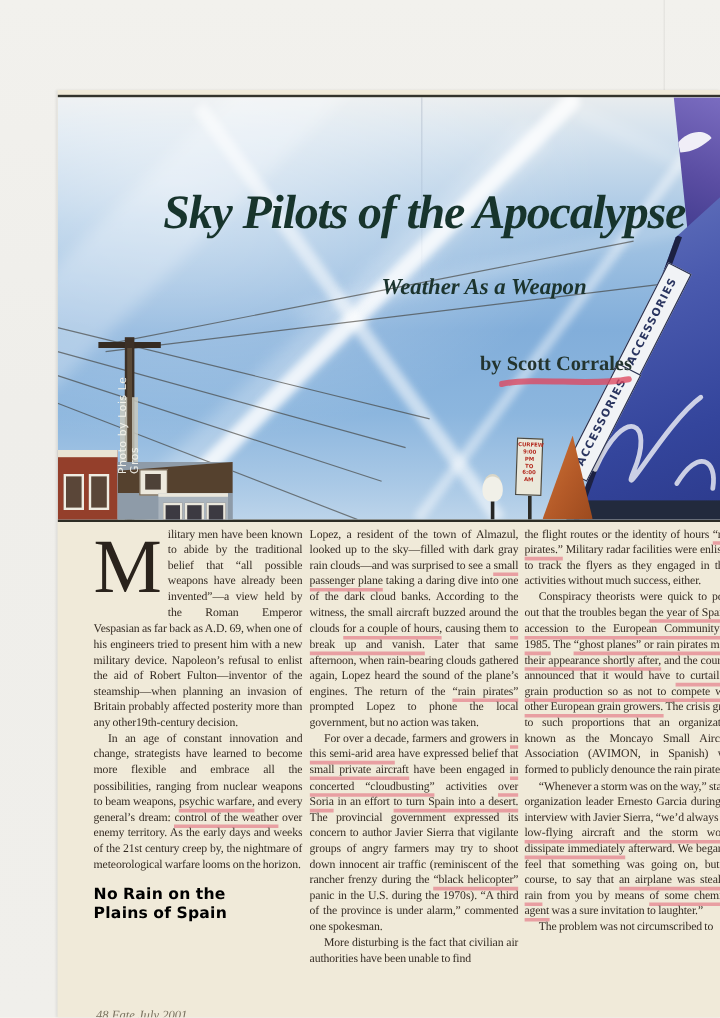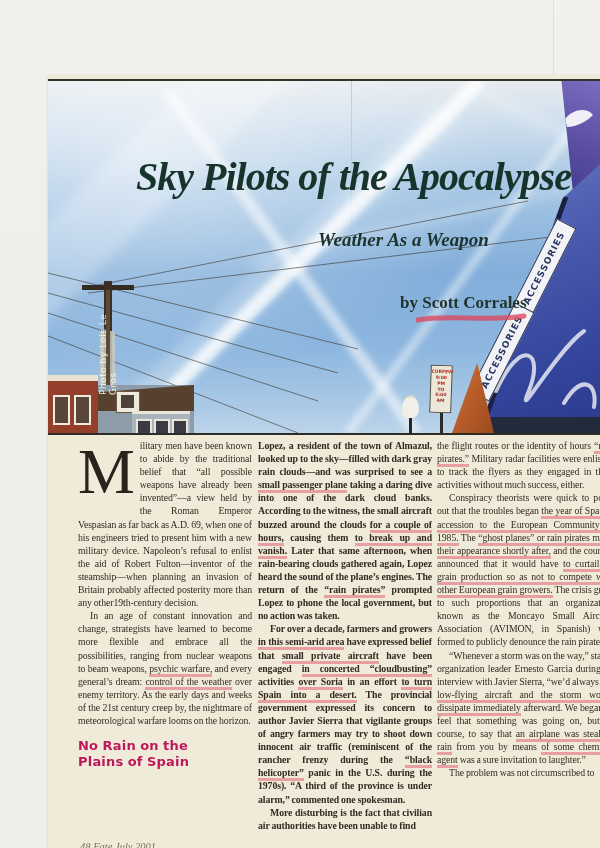--- a/index.html
+++ b/index.html
@@ -76,27 +76,27 @@
   .swoosh{position:absolute;left:16px;top:19px;}
   .credit{position:absolute;left:50px;top:218px;height:96px;z-index:5;
     writing-mode:vertical-rl;transform:rotate(180deg);
     font-family:"DejaVu Sans",sans-serif;font-size:9px;letter-spacing:.5px;
     color:rgba(246,245,238,.92);}
   
   .cols{position:absolute;left:0;top:364px;width:552px;height:409px;}
   .col{position:absolute;top:0;width:174px;height:409px;overflow:hidden;
     font-size:9.8px;line-height:13.1px;color:#332a22;text-align:justify;
     word-spacing:-.4px;letter-spacing:-.1px;}
-  .c1{left:30px;} .c2{left:210px;font-weight:bold;} .c3{left:389px;width:176px;}
+  .c1{left:30px;} .c2{left:210px;} .c3{left:389px;width:176px;}
   .para{margin:0;}
   .ind{text-indent:12px;}
   .dropcap{float:left;font-size:64px;line-height:58px;height:72px;padding:4px 5px 0 0;color:#2a231c;}
   .mk{border-bottom:3px solid rgba(224,84,108,.5);-webkit-box-decoration-break:clone;box-decoration-break:clone;}
   .heading{font-family:"DejaVu Sans",sans-serif;font-weight:700;font-size:13px;line-height:16px;
-    color:#be185d;margin:11px 0 5px;text-align:left;text-indent:0;letter-spacing:.2px;}
+    color:#000000;margin:11px 0 5px;text-align:left;text-indent:0;letter-spacing:.2px;}
   .footer{position:absolute;left:32px;top:766px;font-size:10.5px;font-style:italic;color:#7a7260;}
 </style>
 </head>
 <body>
 
 <div class="scan">
   <div class="crease-top"></div>
 
   <div class="page">
 

